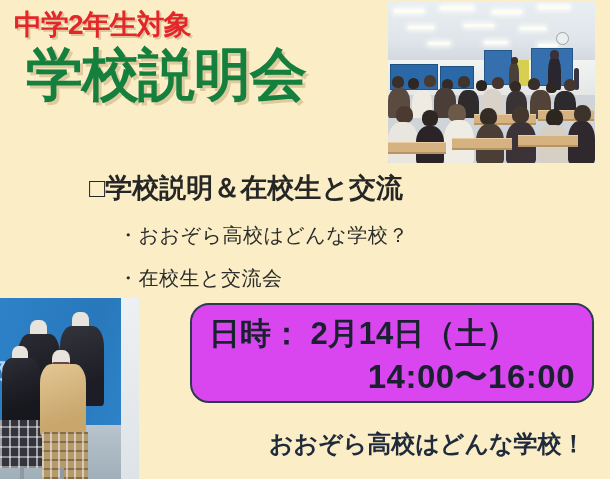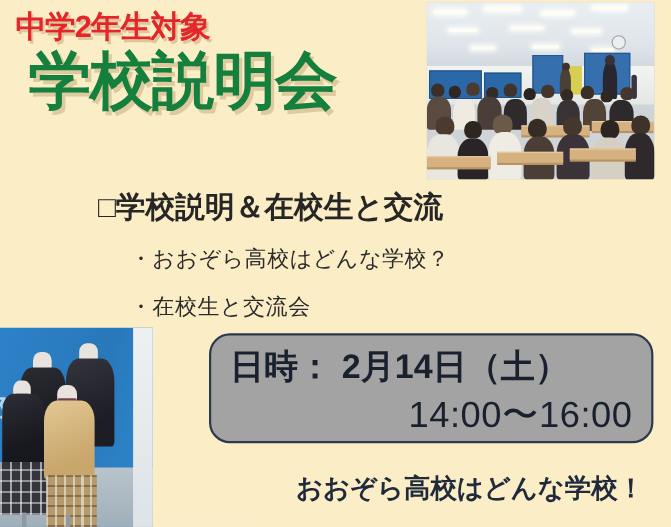--- a/index.html
+++ b/index.html
@@ -195,42 +195,42 @@
     width: 4px;
   }
 
   
   .datebox {
     position: absolute;
     left: 190px;
     top: 303px;
     width: 404px;
     height: 100px;
-    background: #a3a3a3;
+    background: #d946ef;
     border: 2px solid #2c3a4e;
     border-radius: 19px;
     box-sizing: border-box;
     padding-left: 24px;
   }
   .datebox-line1 {
     position: absolute;
     left: 17px;
     top: 8px;
     font-size: 31px;
     font-weight: 700;
     color: #19212f;
     letter-spacing: 0px;
     white-space: nowrap;
   }
   .datebox-line2 {
     position: absolute;
     right: 17px;
     top: 50px;
     font-size: 33px;
-    font-weight: 400;
+    font-weight: 700;
     color: #19212f;
     letter-spacing: 0.5px;
     white-space: nowrap;
     margin-left: 12px;
   }
 
   
   .cta {
     position: absolute;
     left: 269px;

